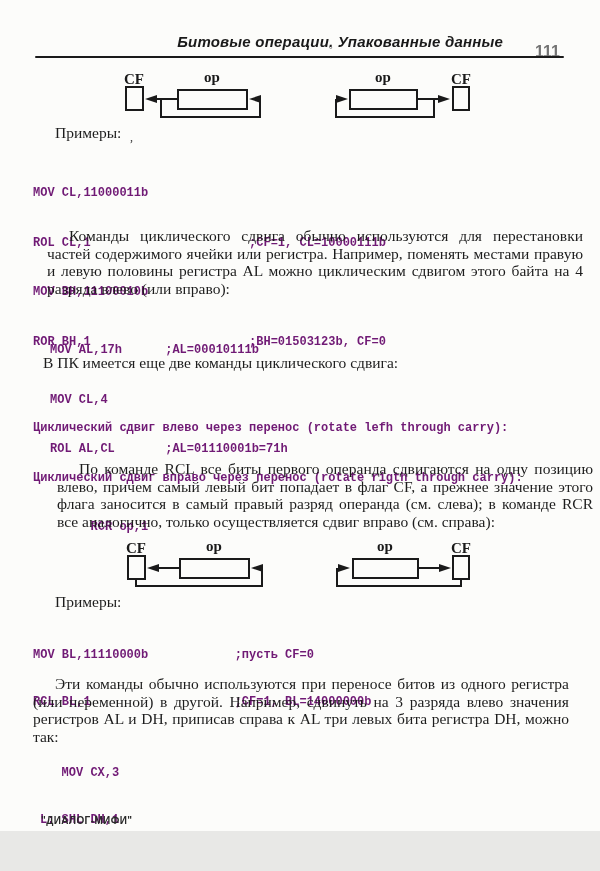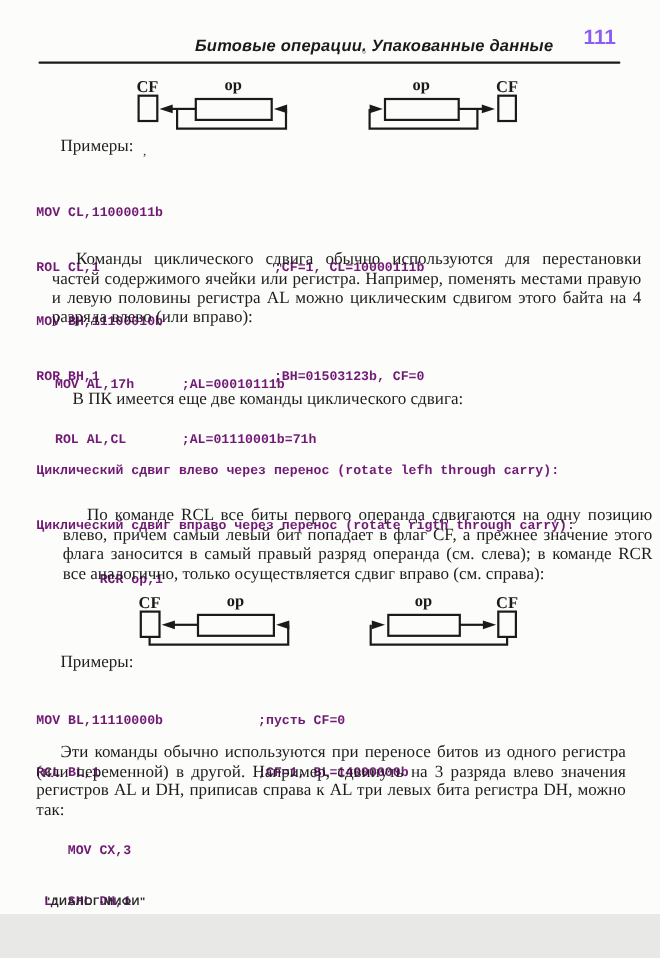--- a/index.html
+++ b/index.html
@@ -10,23 +10,23 @@
   }
   .abs{position:absolute;}
   
   .h-title{
     position:absolute;top:33px;right:97px;
     font-family:"Liberation Sans",sans-serif;
     font-style:italic;font-weight:700;font-size:15px;letter-spacing:.2px;
     color:#1a1a1a;white-space:nowrap;
   }
   .h-num{
-    position:absolute;top:24px;right:40px;
+    position:absolute;top:43px;right:40px;
     font-family:"Liberation Sans",sans-serif;
-    font-weight:700;font-size:19px;color:#8b5cf6;
+    font-weight:700;font-size:16px;color:#737373;
   }
   .h-rule{position:absolute;top:56px;left:35px;width:529px;height:2px;background:#1a1a1a;border-radius:1px;}
   .artifact{position:absolute;color:#333;line-height:1;}
   
   .body{font-size:15.5px;line-height:17.5px;color:#1d1d1d;}
   .para{margin:0;text-indent:22px;text-align:justify;}
   .lead{white-space:nowrap;}
   
   .code{
     font-family:"Liberation Mono","DejaVu Sans Mono",monospace;
@@ -86,24 +86,25 @@
     <div class="cl">MOV CL,11000011b</div>
     <div class="cl">ROL CL,1                      ;CF=1, CL=10000111b</div>
     <div class="cl">MOV BH,11100010b</div>
     <div class="cl">ROR BH,1                      ;BH=01503123b, CF=0</div>
   </div>
 
   <p class="body para abs" style="left:47px;top:227px;width:536px;">Команды циклического сдвига обычно используются для перестановки частей содержимого ячейки или регистра. Например, поменять местами правую и левую половины регистра AL можно циклическим сдвигом этого байта на 4 разряда влево (или вправо):</p>
 
   <div class="code abs" style="left:50px;top:309px;line-height:16.5px;">
     <div class="cl">MOV AL,17h      ;AL=00010111b</div>
+    <div class="cl">MOV CL,4</div>
     <div class="cl">ROL AL,CL       ;AL=01110001b=71h</div>
   </div>
 
-  <div class="body abs lead" style="left:44px;top:354px;text-indent:22px;">В ПК имеется еще две команды циклического сдвига:</div>
+  <div class="body abs lead" style="left:21px;top:354px;text-indent:22px;">В ПК имеется еще две команды циклического сдвига:</div>
 
   <div class="code abs" style="left:33px;top:387px;line-height:16.5px;">
     <div class="cl">Циклический сдвиг влево через перенос (rotate lefh through carry):</div>
     <div class="cl">Циклический сдвиг вправо через перенос (rotate rigth through carry):</div>
     <div class="cl">        RCR op,1</div>
   </div>
 
   <p class="body para abs" style="left:33px;top:460px;width:536px;margin-left:24px;">По команде RCL все биты первого операнда сдвигаются на одну позицию влево, причем самый левый бит попадает в флаг CF, а прежнее значение этого флага заносится в самый правый разряд операнда (см. слева); в команде RCR все аналогично, только осуществляется сдвиг вправо (см. справа):</p>
 
   <svg class="diag" style="left:118px;top:535px;" width="150" height="58">

